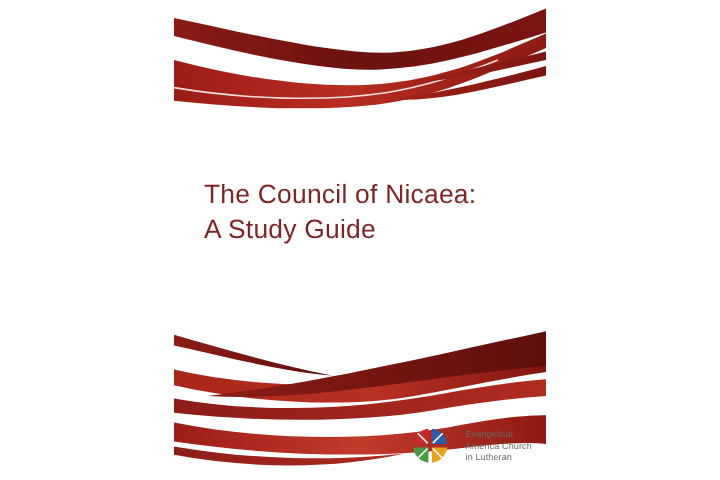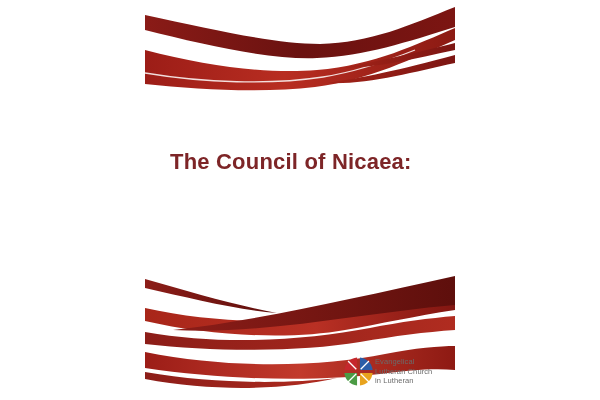--- a/index.html
+++ b/index.html
@@ -36,31 +36,31 @@
     height: 126px;
     display: block;
   }
   .title {
     position: absolute;
     left: 25px;
     top: 147px;
     color: #7d2527;
     font-size: 22px;
     line-height: 29px;
-    font-weight: 700;
+    font-weight: 400;
     letter-spacing: 0.2px;
     white-space: nowrap;
   }
   .logo {
     position: absolute;
     left: 197px;
     top: 355px;
     display: flex;
     align-items: center;
-    gap: 0;
+    gap: 13px;
   }
   .emblem {
     width: 33px;
     height: 33px;
     flex: 0 0 auto;
     display: block;
   }
   .logo-text {
     color: #6b6b6b;
     font-size: 7.5px;
@@ -100,20 +100,21 @@
 
       <path fill="url(#gtDark)" d="M0,15 C70,30 130,44 175,44 C225,43 265,25 310,7
                L310,27 C262,42 220,56 172,58 C125,60 60,45 0,30 Z"></path>
 
       <path fill="url(#gtThin)" d="M310,43 C262,55 228,62 198,68 C232,68 272,58 310,50 Z"></path>
       <path fill="url(#gtThin)" d="M310,55 C255,70 216,78 182,83 C222,85 268,72 310,63 Z"></path>
     </svg>
 
     <div class="title">
       <div>The Council of Nicaea:</div>
+      <div>A Study Guide</div>
     </div>
 
     <svg class="wave-bottom" viewBox="0 0 310 126" preserveAspectRatio="none" aria-hidden="true">
       <defs>
         <linearGradient id="gbDark" x1="0" y1="0" x2="1" y2="0">
           <stop offset="0" stop-color="#8c1d18"></stop>
           <stop offset="1" stop-color="#5e0f0c"></stop>
         </linearGradient>
         <linearGradient id="gbMid" x1="0" y1="0" x2="1" y2="0">
           <stop offset="0" stop-color="#a82619"></stop>
@@ -157,19 +158,19 @@
         <line x1="29.4" y1="6.6" x2="20.4" y2="15.6" stroke="#ffffff" stroke-width="1.4"></line>
 
         <path fill="#4b9b44" d="M16.4,19.6 L16.4,33.4 A15.4,15.4 0 0 1 2.6,19.6 Z"></path>
         <line x1="6.6" y1="29.4" x2="15.6" y2="20.4" stroke="#ffffff" stroke-width="1.4"></line>
 
         <path fill="#e8a31d" d="M19.6,19.6 L33.4,19.6 A15.4,15.4 0 0 1 19.6,33.4 Z"></path>
         <line x1="29.4" y1="29.4" x2="20.4" y2="20.4" stroke="#ffffff" stroke-width="1.4"></line>
       </svg>
       <div class="logo-text">
         <div>Evangelical</div>
-        <div>Lutheran Church</div>
+        <div>America Church</div>
         <div>in Lutheran</div>
       </div>
     </div>
 
   </div>
 </div>
 
 </body></html>

